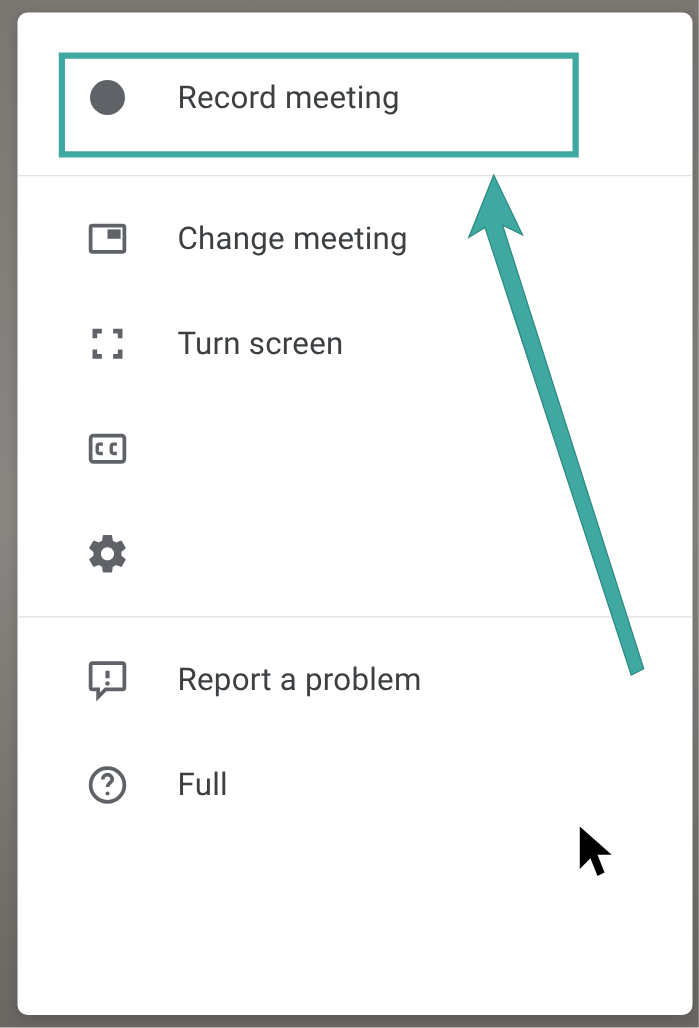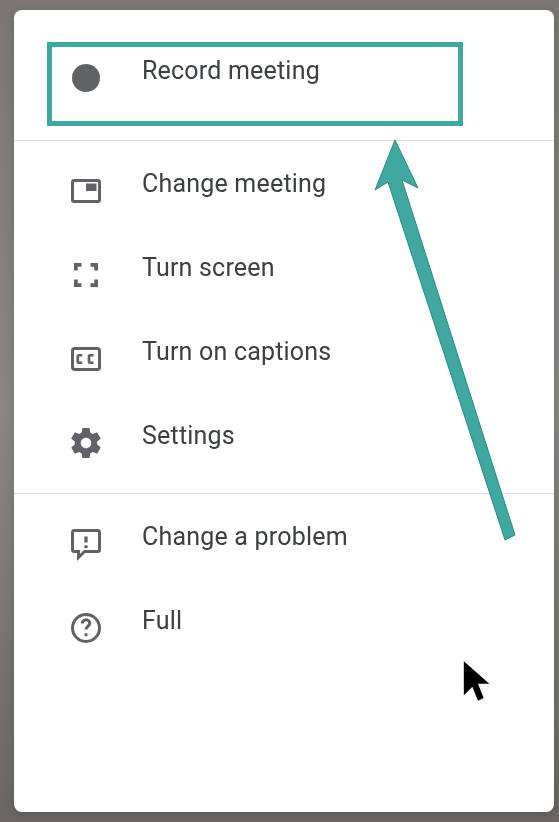--- a/index.html
+++ b/index.html
@@ -44,20 +44,21 @@
       padding-top: 26px;
       padding-bottom: 20px;
     }
     .divider {
       height: 1px;
       background: #e0e0e0;
       margin: 0;
     }
     .menu-item {
       display: flex;
+      align-items: center;
       padding: 20px 0 20px 50px;
       cursor: pointer;
       min-height: 80px;
     }
     .icon-wrap {
       width: 44px;
       height: 44px;
       display: flex;
       align-items: center;
       justify-content: center;
@@ -139,47 +140,45 @@
     </div>
 
     <div class="menu-item">
       <span class="icon-wrap">
         <svg viewBox="0 0 24 24" fill="none" stroke="#5f6368" stroke-width="2">
           <rect x="3" y="5" width="18" height="14" rx="1.5"></rect>
           <path d="M9.5 9.5H7.5c-.5 0-1 .5-1 1v3c0 .5.5 1 1 1h2" stroke-width="1.8"></path>
           <path d="M17 9.5h-2c-.5 0-1 .5-1 1v3c0 .5.5 1 1 1h2" stroke-width="1.8"></path>
         </svg>
       </span>
-      <span class="menu-label">Turn on captions</span>
     </div>
 
     <div class="menu-item">
       <span class="icon-wrap">
         <svg viewBox="0 0 24 24" fill="#5f6368">
           <path d="M19.4 13c.04-.33.06-.66.06-1s-.02-.67-.07-1l2.11-1.65c.19-.15.24-.42.12-.64l-2-3.46c-.12-.22-.39-.3-.61-.22l-2.49 1c-.52-.4-1.08-.73-1.69-.98l-.38-2.65C14.42 2.18 14.22 2 13.97 2h-4c-.25 0-.45.18-.48.42l-.38 2.65c-.61.25-1.17.59-1.69.98l-2.49-1c-.23-.09-.49 0-.61.22l-2 3.46c-.13.22-.07.49.12.64L4.55 11c-.05.33-.07.66-.07 1s.02.67.07 1l-2.11 1.65c-.19.15-.24.42-.12.64l2 3.46c.12.22.39.3.61.22l2.49-1c.52.4 1.08.73 1.69.98l.38 2.65c.03.24.23.42.48.42h4c.25 0 .45-.18.48-.42l.38-2.65c.61-.25 1.17-.59 1.69-.98l2.49 1c.23.09.49 0 .61-.22l2-3.46c.12-.22.07-.49-.12-.64L19.4 13zM12 15.5c-1.93 0-3.5-1.57-3.5-3.5s1.57-3.5 3.5-3.5 3.5 1.57 3.5 3.5-1.57 3.5-3.5 3.5z"></path>
         </svg>
       </span>
-      <span class="menu-label">Settings</span>
     </div>
 
   </div>
 
   <div class="divider"></div>
 
   <div class="menu-section">
 
     <div class="menu-item">
       <span class="icon-wrap">
         <svg viewBox="0 0 24 24" fill="none" stroke="#5f6368" stroke-width="2">
           <path d="M20 3H4c-.55 0-1 .45-1 1v12c0 .55.45 1 1 1h3v4l4-4h9c.55 0 1-.45 1-1V4c0-.55-.45-1-1-1z"></path>
           <line x1="12" y1="7" x2="12" y2="11" stroke-width="2.2"></line>
           <circle cx="12" cy="13.8" r="1.2" fill="#5f6368" stroke="none"></circle>
         </svg>
       </span>
-      <span class="menu-label">Change a problem</span>
+      <span class="menu-label">Report a problem</span>
     </div>
 
     <div class="menu-item">
       <span class="icon-wrap">
         <svg viewBox="0 0 24 24" fill="none" stroke="#5f6368" stroke-width="2">
           <circle cx="12" cy="12" r="9"></circle>
           <path d="M9.5 9c0-1.4 1.1-2.5 2.5-2.5s2.5 1.1 2.5 2.5c0 1.5-2.5 2-2.5 4" stroke-width="2"></path>
           <circle cx="12" cy="16.5" r="1.1" fill="#5f6368" stroke="none"></circle>
         </svg>
       </span>

